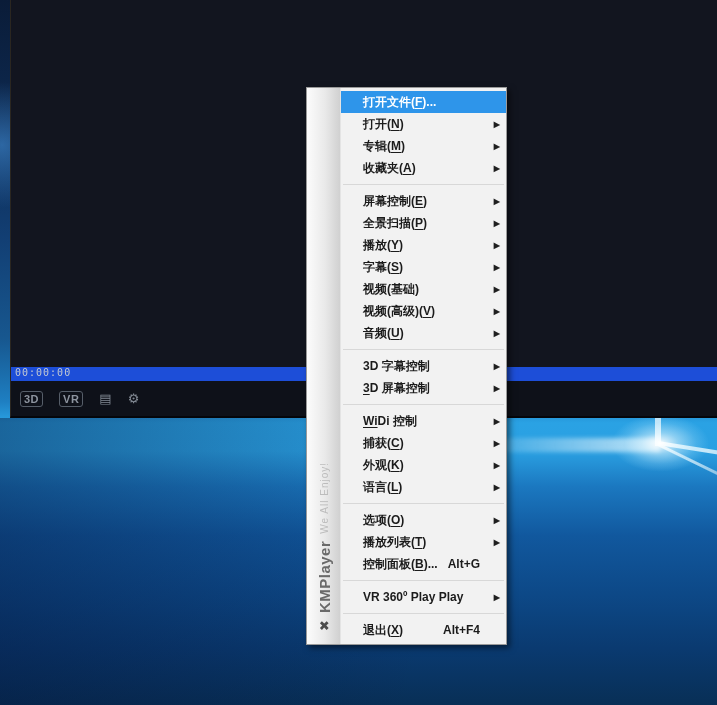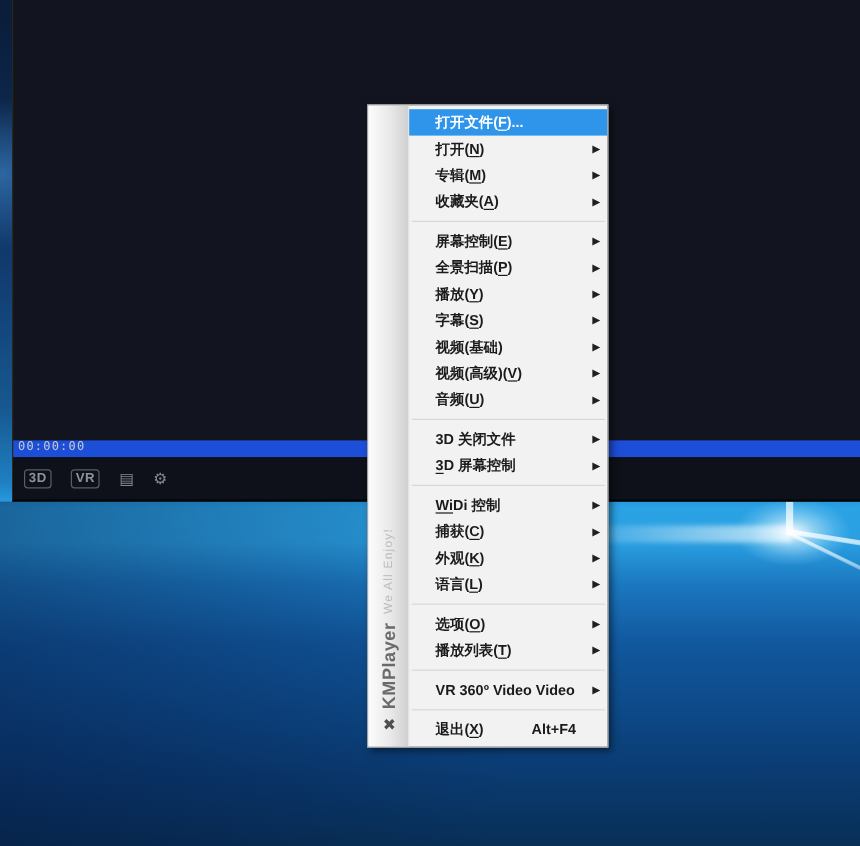--- a/index.html
+++ b/index.html
@@ -140,21 +140,21 @@
       <div class="menu-item">
         <span class="label">视频(高级)(<u>V</u>)</span>
         <span class="arrow">▶</span>
       </div>
       <div class="menu-item">
         <span class="label">音频(<u>U</u>)</span>
         <span class="arrow">▶</span>
       </div>
       <div class="separator"></div>
       <div class="menu-item">
-        <span class="label">3D 关闭文件</span>
+        <span class="label">3D 字幕控制</span>
         <span class="arrow">▶</span>
       </div>
       <div class="menu-item">
         <span class="label"><u>3</u>D 屏幕控制</span>
         <span class="arrow">▶</span>
       </div>
       <div class="separator"></div>
       <div class="menu-item">
         <span class="label"><u>Wi</u>Di 控制</span>
         <span class="arrow">▶</span>
@@ -173,23 +173,27 @@
       </div>
       <div class="separator"></div>
       <div class="menu-item">
         <span class="label">选项(<u>O</u>)</span>
         <span class="arrow">▶</span>
       </div>
       <div class="menu-item">
         <span class="label">播放列表(<u>T</u>)</span>
         <span class="arrow">▶</span>
       </div>
-      <div class="separator"></div>
-      <div class="menu-item">
-        <span class="label">VR 360º Video Video</span>
+      <div class="menu-item">
+        <span class="label">控制面板(<u>B</u>)...</span>
+        <span class="shortcut">Alt+G</span>
+      </div>
+      <div class="separator"></div>
+      <div class="menu-item">
+        <span class="label">VR 360º Play Play</span>
         <span class="arrow">▶</span>
       </div>
       <div class="separator"></div>
       <div class="menu-item">
         <span class="label">退出(<u>X</u>)</span>
         <span class="shortcut">Alt+F4</span>
       </div>
     </div>
 </div>
 

